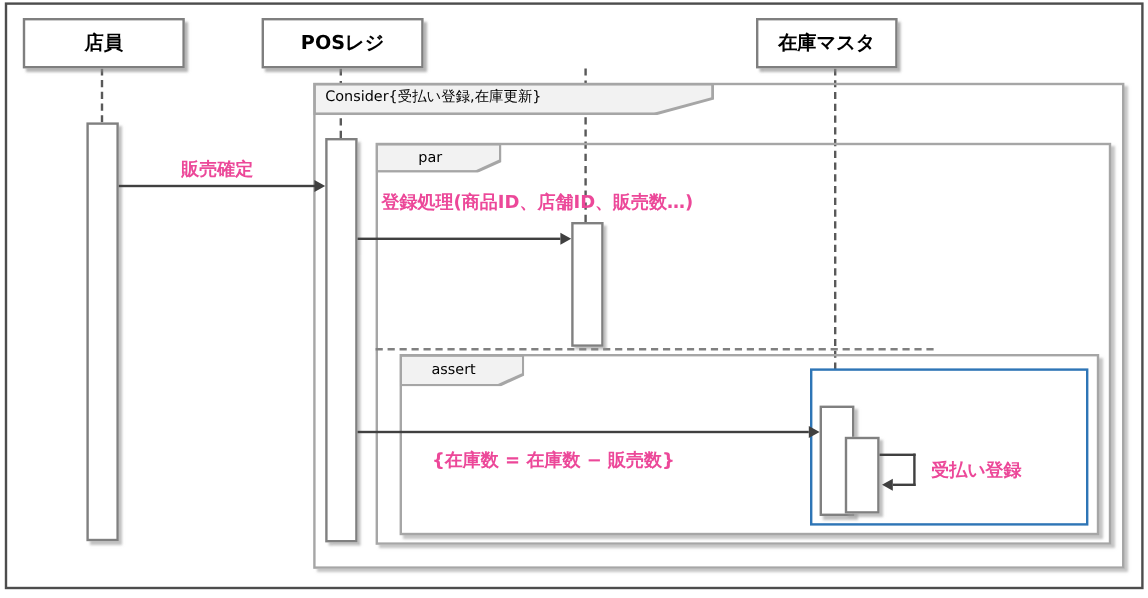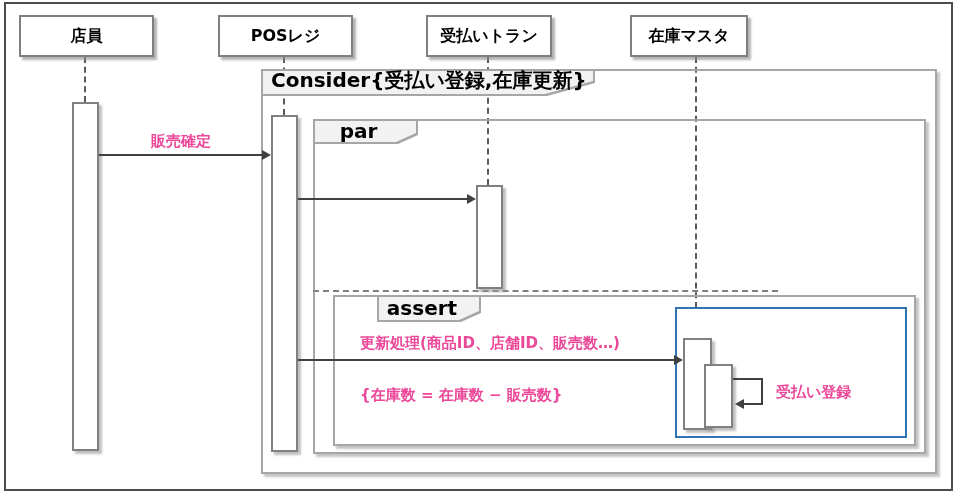--- a/index.html
+++ b/index.html
@@ -30,21 +30,21 @@
   .frame-neg { border:2px solid #2e75b6; box-shadow:none; }
   .tab { position:absolute; }
   .tab-bg { position:absolute; left:0; top:0; right:0; bottom:0; background:#a6a6a6; }
   .tab-fill { position:absolute; left:2px; top:2px; right:2px; bottom:2px; background:#f2f2f2; }
   .tab-bg.blue { background:#2e75b6; }
   .tab-fill.blue { background:#8faadc; }
   .cut-lg { clip-path: polygon(0 0, 100% 0, 100% calc(100% - 13px), calc(100% - 48px) 100%, 0 100%); }
   .cut-sm { clip-path: polygon(0 0, 100% 0, 100% calc(100% - 9px), calc(100% - 20px) 100%, 0 100%); }
   .tab-label {
     position:absolute; left:0; top:0; width:100%; height:100%;
-    display:flex; align-items:center; font-weight:bold; font-size:20px; color:#000;
+    display:flex; align-items:center; font-weight:normal; font-size:12px; color:#000;
     white-space:nowrap;
   }
   .tab-label.pad { padding-left:10px; padding-bottom:4px; }
   .tab-label.center { justify-content:center; padding-right:14px; padding-bottom:2px; }
   .msg-line { position:absolute; height:0; border-top:2px solid #404040; }
   .msg-vline { position:absolute; width:0; border-left:2px solid #404040; }
   .dashed-divider { position:absolute; height:0; border-top:2px dashed #808080; }
   .arrow-r {
     position:absolute; width:0; height:0;
     border-top:5px solid transparent; border-bottom:5px solid transparent;
@@ -71,23 +71,20 @@
   <div class="lifeline" style="left:283px; top:57px; height:58px;"></div>
   <div class="lifeline" style="left:487px; top:57px; height:128px;"></div>
   <div class="lifeline" style="left:695px; top:57px; height:251px;"></div>
 
   <div class="actor-box" style="left:19px; width:135px;">
     <span>店員</span>
   </div>
   <div class="actor-box" style="left:218px; width:135px;justify-content:center;">
     <span>POSレジ</span>
   </div>
-  <div class="actor-box" style="left:426px; width:126px;">
-    <span>受払いトラン</span>
-  </div>
   <div class="actor-box" style="left:630px; width:118px;">
     <span>在庫マスタ</span>
   </div>
 
   <div class="frame" style="left:261px; top:69px; width:676px; height:405px;"></div>
   <div class="tab" style="left:261px; top:69px; width:334px; height:27px;">
     <div class="tab-bg cut-lg"></div>
     <div class="tab-fill cut-lg"></div>
     <div class="tab-label pad">Consider{受払い登録,在庫更新}</div>
   </div>
@@ -95,46 +92,46 @@
   <div class="frame" style="left:313px; top:119px; width:613px; height:335px;"></div>
   <div class="tab" style="left:313px; top:119px; width:105px; height:25px;border-radius:10px;">
     <div class="tab-bg cut-sm"></div>
     <div class="tab-fill cut-sm"></div>
     <div class="tab-label center">par</div>
   </div>
 
   <div class="dashed-divider" style="left:313px; top:290px; width:465px;"></div>
 
   <div class="frame" style="left:333px; top:295px; width:583px; height:151px;"></div>
-  <div class="tab" style="left:333px; top:295px; width:104px; height:27px;margin-left:44px;">
+  <div class="tab" style="left:333px; top:295px; width:104px; height:27px;">
     <div class="tab-bg cut-sm"></div>
     <div class="tab-fill cut-sm"></div>
     <div class="tab-label center">assert</div>
   </div>
 
   <div class="frame frame-neg" style="left:675px; top:307px; width:232px; height:131px;"></div>
 
   <div class="act-bar" style="left:72px;  top:102px; width:27px; height:349px;"></div>
   <div class="act-bar" style="left:271px; top:115px; width:27px; height:337px;"></div>
   <div class="act-bar" style="left:476px; top:185px; width:27px; height:104px;"></div>
   <div class="act-bar" style="left:683px; top:338px; width:29px; height:92px;"></div>
   <div class="act-bar" style="left:704px; top:364px; width:29px; height:64px;"></div>
 
   <div class="msg-label center" style="left:99px; top:132px; width:164px;">販売確定</div>
   <div class="msg-line" style="left:99px; top:154px; width:164px;"></div>
   <div class="arrow-r" style="left:262px; top:150px;"></div>
 
+  <div class="msg-label" style="left:318px; top:159px;">登録処理(商品ID、店舗ID、販売数…)</div>
   <div class="msg-line" style="left:298px; top:198px; width:169px;"></div>
   <div class="arrow-r" style="left:467px; top:194px;"></div>
 
-  <div class="msg-label" style="left:360px; top:334px;">更新処理(商品ID、店舗ID、販売数…)</div>
   <div class="msg-line" style="left:298px; top:359px; width:376px;"></div>
   <div class="arrow-r" style="left:674px; top:355px;"></div>
 
-  <div class="msg-label" style="left:360px; top:386px;">{在庫数 = 在庫数 − 販売数}</div>
+  <div class="msg-label" style="left:360px; top:374px;">{在庫数 = 在庫数 − 販売数}</div>
 
   <div class="msg-line" style="left:733px; top:378px; width:30px;"></div>
   <div class="msg-vline" style="left:761px; top:378px; height:27px;"></div>
   <div class="msg-line" style="left:744px; top:403px; width:19px;"></div>
   <div class="arrow-l" style="left:735px; top:399px;"></div>
   <div class="msg-label" style="left:776px; top:383px;">受払い登録</div>
 
 </div>
 
 </body></html>

